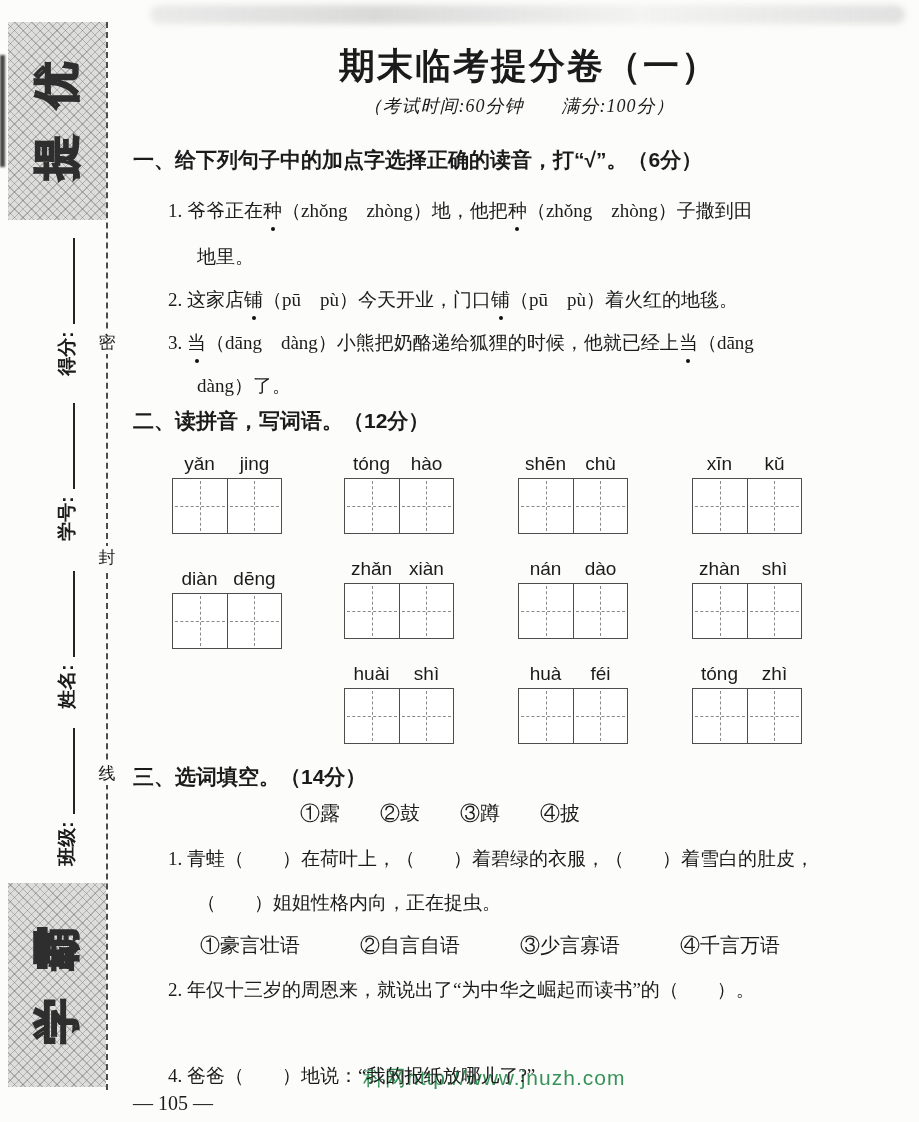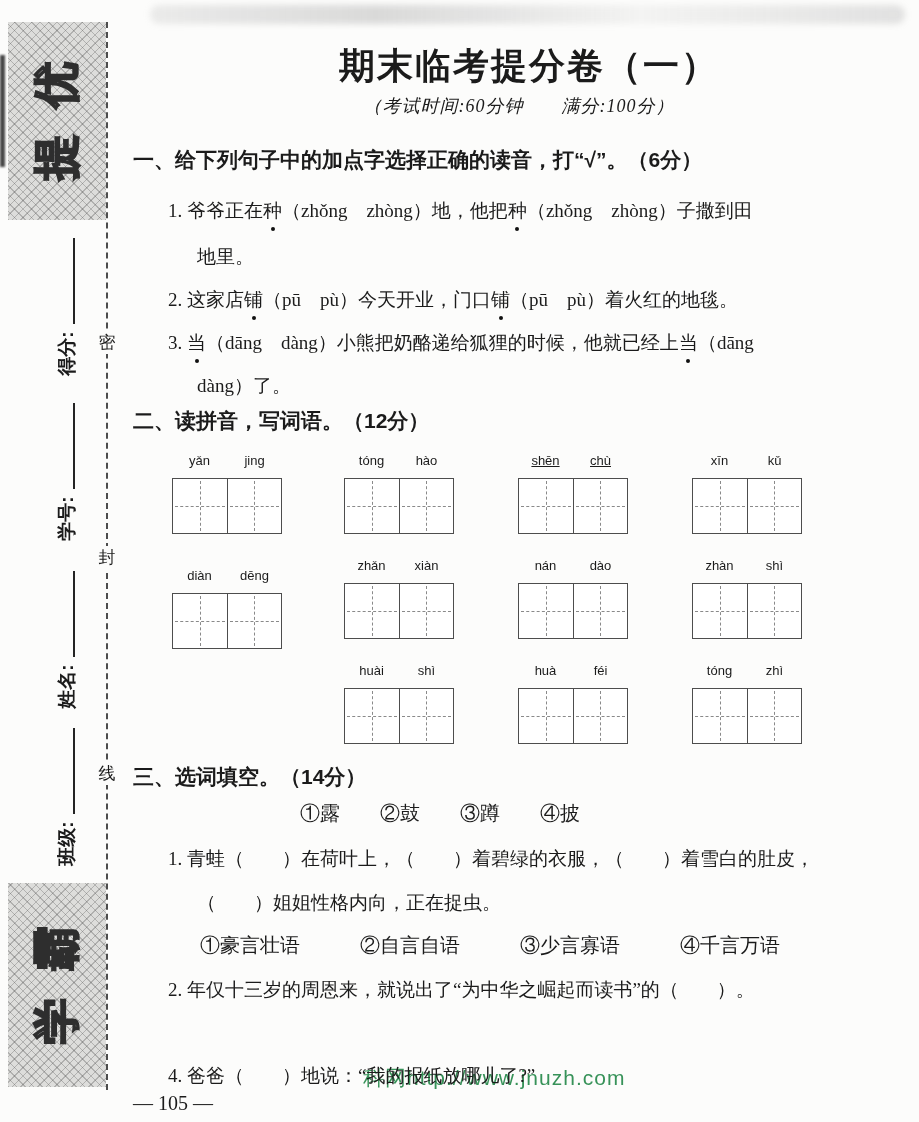--- a/index.html
+++ b/index.html
@@ -45,21 +45,21 @@
         font-family:"Liberation Sans","DejaVu Sans",sans-serif;}
   .qline{position:absolute;white-space:nowrap;font-size:19px;line-height:30px;z-index:2;}
   .options-line{position:absolute;white-space:nowrap;font-size:20px;}
   .dot-under{position:relative;display:inline-block;}
   .dot-under::after{content:"";position:absolute;left:50%;bottom:-5px;width:4px;height:4px;
         margin-left:-2px;border-radius:50%;background:#111;}
 
   
   #pinyin-grids{position:absolute;inset:0;}
   .pgrid-group{position:absolute;width:110px;}
-  .pgrid-label{display:flex;height:25px;font-family:"Liberation Sans","DejaVu Sans",sans-serif;font-size:13px;}
+  .pgrid-label{display:flex;height:25px;font-family:"Liberation Sans","DejaVu Sans",sans-serif;font-size:19px;}
   .pgrid-label span{flex:1;text-align:center;}
   .pgrid{display:flex;height:54px;border:1.7px solid #4d4d4d;background:#fff;}
   .pgrid-cell{flex:1;position:relative;}
   .pgrid-cell + .pgrid-cell{border-left:1.5px solid #4d4d4d;}
   .pgrid-cell::before{content:"";position:absolute;left:50%;top:2px;bottom:2px;border-left:1.3px dashed #8a8a8a;}
   .pgrid-cell::after{content:"";position:absolute;top:50%;left:2px;right:2px;border-top:1.3px dashed #8a8a8a;}
 
   
   .watermark{position:absolute;top:1064px;left:363px;white-space:nowrap;font-size:21px;
         color:#15803d;opacity:.85;letter-spacing:1px;z-index:1;
@@ -128,21 +128,21 @@
       <div class="pgrid-group" style="left: 344px; top: 453px;">
         <div class="pgrid-label">
           <span>tóng</span>
           <span>hào</span>
         </div>
         <div class="pgrid">
           <div class="pgrid-cell"></div>
           <div class="pgrid-cell"></div>
         </div>
       </div>
-      <div class="pgrid-group" style="left: 518px; top: 453px; text-decoration: underline;">
+      <div class="pgrid-group" style="left: 518px; top: 453px;">
         <div class="pgrid-label">
           <span>shēn</span>
           <span>chù</span>
         </div>
         <div class="pgrid">
           <div class="pgrid-cell"></div>
           <div class="pgrid-cell"></div>
         </div>
       </div>
       <div class="pgrid-group" style="left: 692px; top: 453px;">

